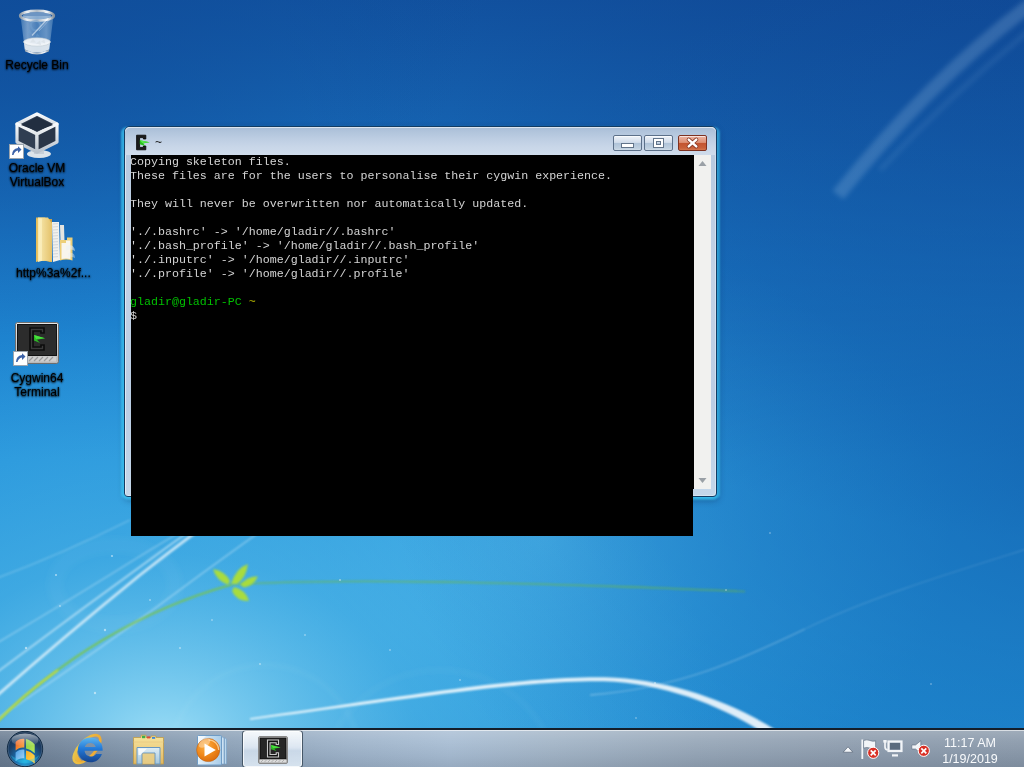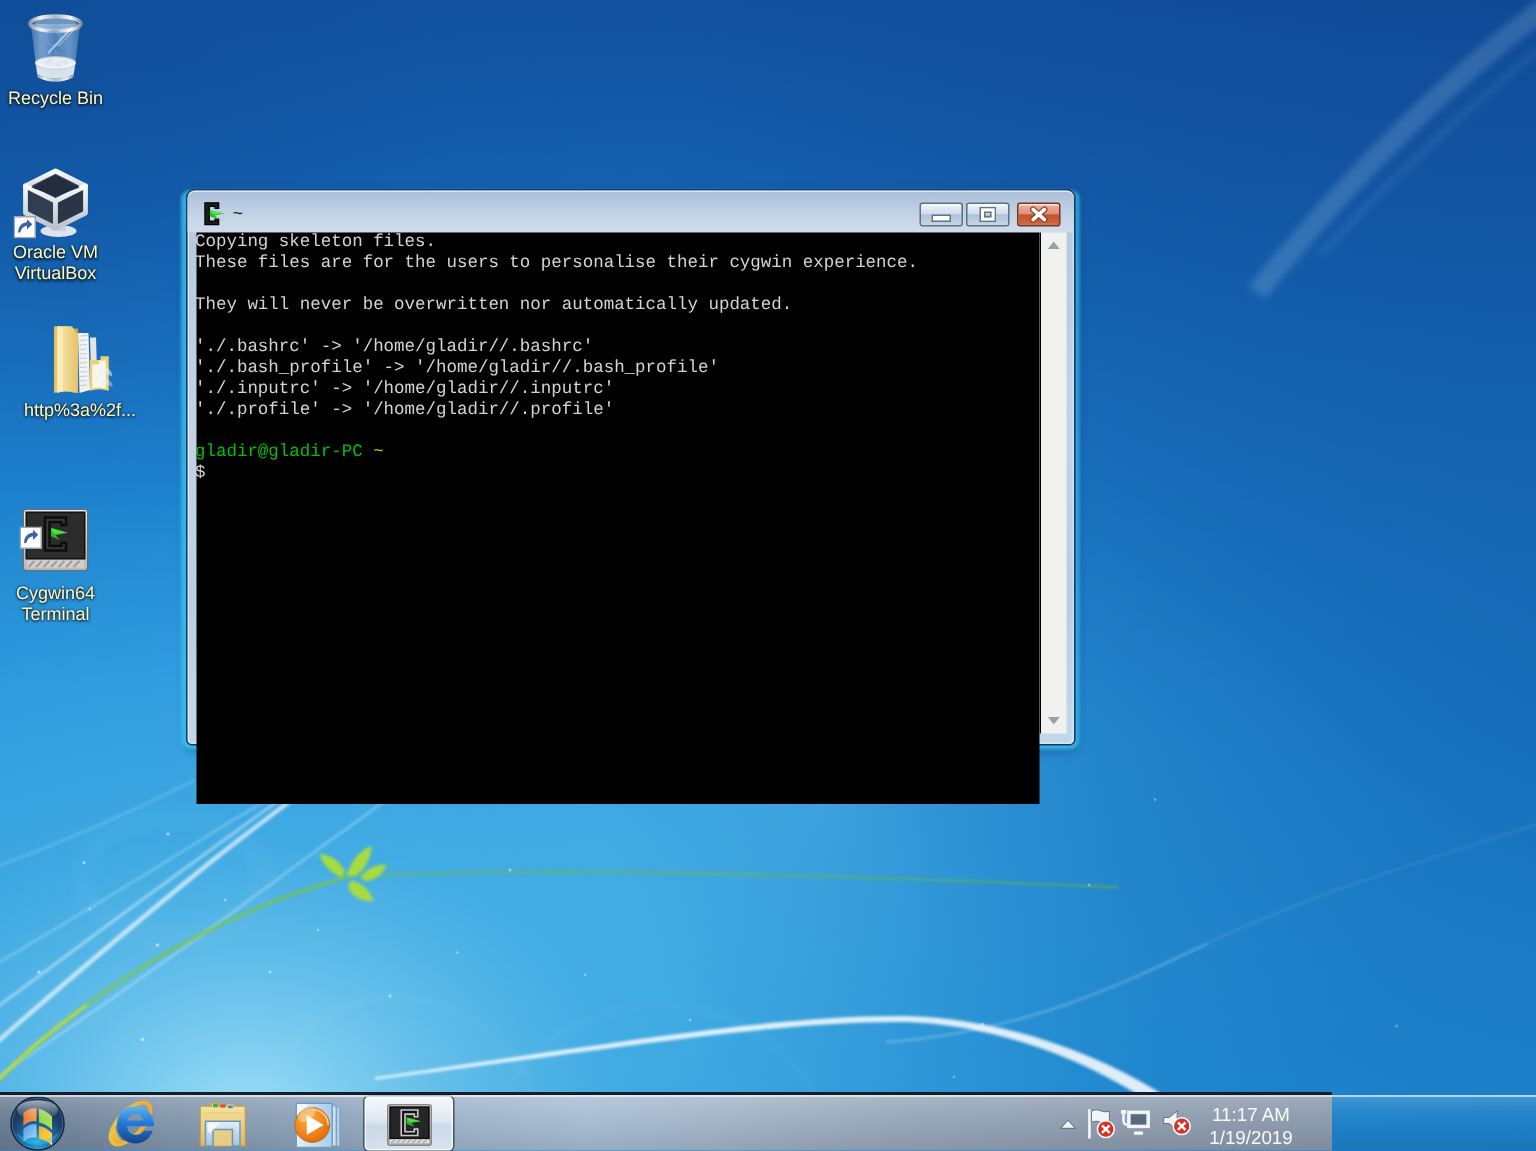--- a/index.html
+++ b/index.html
@@ -1,19 +1,19 @@
 <!DOCTYPE html>
 <html><head>
 <meta charset="utf-8">
 <style>
 html,body{margin:0;padding:0;}
 body{width:1024px;height:767px;overflow:hidden;position:relative;font-family:"Liberation Sans",sans-serif;background:#1d82cf;}
 #wall{position:absolute;left:0;top:0;width:1024px;height:767px;}
 .icon{position:absolute;text-align:center;}
-.icon .lbl{color:#fef9c3;text-shadow:0 1px 2px rgba(0,0,0,.9),0 0 2px rgba(0,0,0,.7);line-height:14px;font-size:12px;font-family:"Liberation Sans",sans-serif;}
+.icon .lbl{color:#000000;text-shadow:0 1px 2px rgba(0,0,0,.9),0 0 2px rgba(0,0,0,.7);line-height:14px;font-size:12px;font-family:"Liberation Sans",sans-serif;}
 </style>
 </head>
 <body>
 <svg id="wall" viewBox="0 0 1024 767" preserveAspectRatio="none">
 <defs>
 <linearGradient id="base" x1="0" y1="0" x2="0" y2="1">
 <stop offset="0" stop-color="#1254a2"></stop>
 <stop offset="0.33" stop-color="#1b79c7"></stop>
 <stop offset="0.60" stop-color="#2191da"></stop>
 <stop offset="0.82" stop-color="#2394da"></stop>
@@ -268,21 +268,21 @@
 <path d="M30,25 L37,25 L37,22.5 L42.5,22.5 L42.5,45.5 Q 36,43.5 30,45.5 Z" fill="#edcf78"></path>
 <path d="M31.5,28 L36,28 L36,25.5 L40.5,25.5 L40.5,44 Q 36,42.8 31.5,44 Z" fill="#f8f5ec"></path>
 <path d="M8,2.5 L18,2.5 L20.5,6.5 L22,8 L22,47 Q 15,44.5 8,47 Z" fill="url(#fol2)"></path>
 <path d="M9,3.5 L12,3.5 L12,46 L9,46 Z" fill="#fdf4c8" opacity="0.6"></path>
 <path d="M36,31 q 8,-3 9,5 q -5,-2.5 -9,-0.5 Z" fill="#e9f1f8" opacity="0.55"></path>
 <path d="M38,38 q 7,-1 7,5 q -4,-2 -7,-1 Z" fill="#e9f1f8" opacity="0.4"></path>
 </svg>
 <div class="lbl" style="margin-top:1px;">http%3a%2f...</div>
 </div>
 
-<div class="icon" style="left:0px;top:339px;width:74px;">
+<div class="icon" style="left:0px;top:322px;width:74px;">
 <svg width="44" height="42" viewBox="0 0 44 42" style="display:block;margin:0 auto;">
 <defs>
 <linearGradient id="cyf" x1="0" y1="0" x2="0" y2="1">
 <stop offset="0" stop-color="#e8e8e8"></stop>
           <stop offset="1" stop-color="#b8b8b8"></stop>
 </linearGradient>
 </defs>
 <rect x="0.5" y="0.5" width="43" height="41" rx="2" fill="url(#cyf)" stroke="#6e6e6e"></rect>
 <rect x="2.5" y="2.5" width="39" height="31" fill="#2c2c2c" stroke="#111"></rect>
 <g transform="translate(9,4)">
@@ -514,20 +514,20 @@
     <g transform="translate(87,10)">
       <path d="M0.8,5 L4.5,5 L9.8,0.7 L9.8,13.3 L4.5,9 L0.8,9 Z" fill="#f2f5f8" stroke="#5a6a7c" stroke-width="0.6"></path>
       <circle cx="12.8" cy="10.8" r="5.6" fill="#d93025" stroke="#fff" stroke-width="1"></circle>
       <path d="M10.3,8.3 L15.3,13.3 M15.3,8.3 L10.3,13.3" stroke="#fff" stroke-width="1.7"></path>
     </g>
     <text x="146" y="17" font-size="12.5" fill="#f8fafc" text-anchor="middle" font-family="Liberation Sans">11:17 AM</text>
     <text x="146" y="32.5" font-size="12.5" fill="#f8fafc" text-anchor="middle" font-family="Liberation Sans">1/19/2019</text>
   </svg>
 </div>
 <style>
-#taskbar{position:absolute;left:0;top:728px;width:888px;height:39px;border-top:2px solid #141e2a;box-sizing:border-box;background:linear-gradient(90deg,#6b7d92 0%,#8296ab 12%,#90a5bb 24%,#a0b5cb 34%,#a9bed4 44%,#a4b6c8 54%,#98a8b9 68%,#909fb0 82%,#8c9bac 100%);}
+#taskbar{position:absolute;left:0;top:728px;width:1024px;height:39px;border-top:2px solid #141e2a;box-sizing:border-box;background:linear-gradient(90deg,#6b7d92 0%,#8296ab 12%,#90a5bb 24%,#a0b5cb 34%,#a9bed4 44%,#a4b6c8 54%,#98a8b9 68%,#909fb0 82%,#8c9bac 100%);}
 #tbhl{position:absolute;left:0;top:0;width:1024px;height:1px;background:rgba(255,255,255,.6);z-index:1;}#tbsheen{position:absolute;left:0;top:0;width:1024px;height:37px;background:linear-gradient(180deg,rgba(255,255,255,.18) 0%,rgba(255,255,255,.05) 30%,rgba(20,30,50,.05) 70%,rgba(20,30,50,.12) 100%);}
 #orb{position:absolute;left:6px;top:0px;}
 .tbic{position:absolute;}
 #taskbtn{position:absolute;left:242px;top:0px;width:61px;height:38px;border:1px solid rgba(45,62,80,.85);border-radius:4px;background:linear-gradient(180deg,rgba(252,254,255,.92) 0%,rgba(233,241,250,.85) 45%,rgba(215,228,242,.8) 55%,rgba(228,239,249,.85) 100%);box-sizing:border-box;box-shadow:inset 0 0 0 1px rgba(255,255,255,.75);}
 
 #tray{position:absolute;right:0;top:0;}
 </style>
 
 </body></html>

